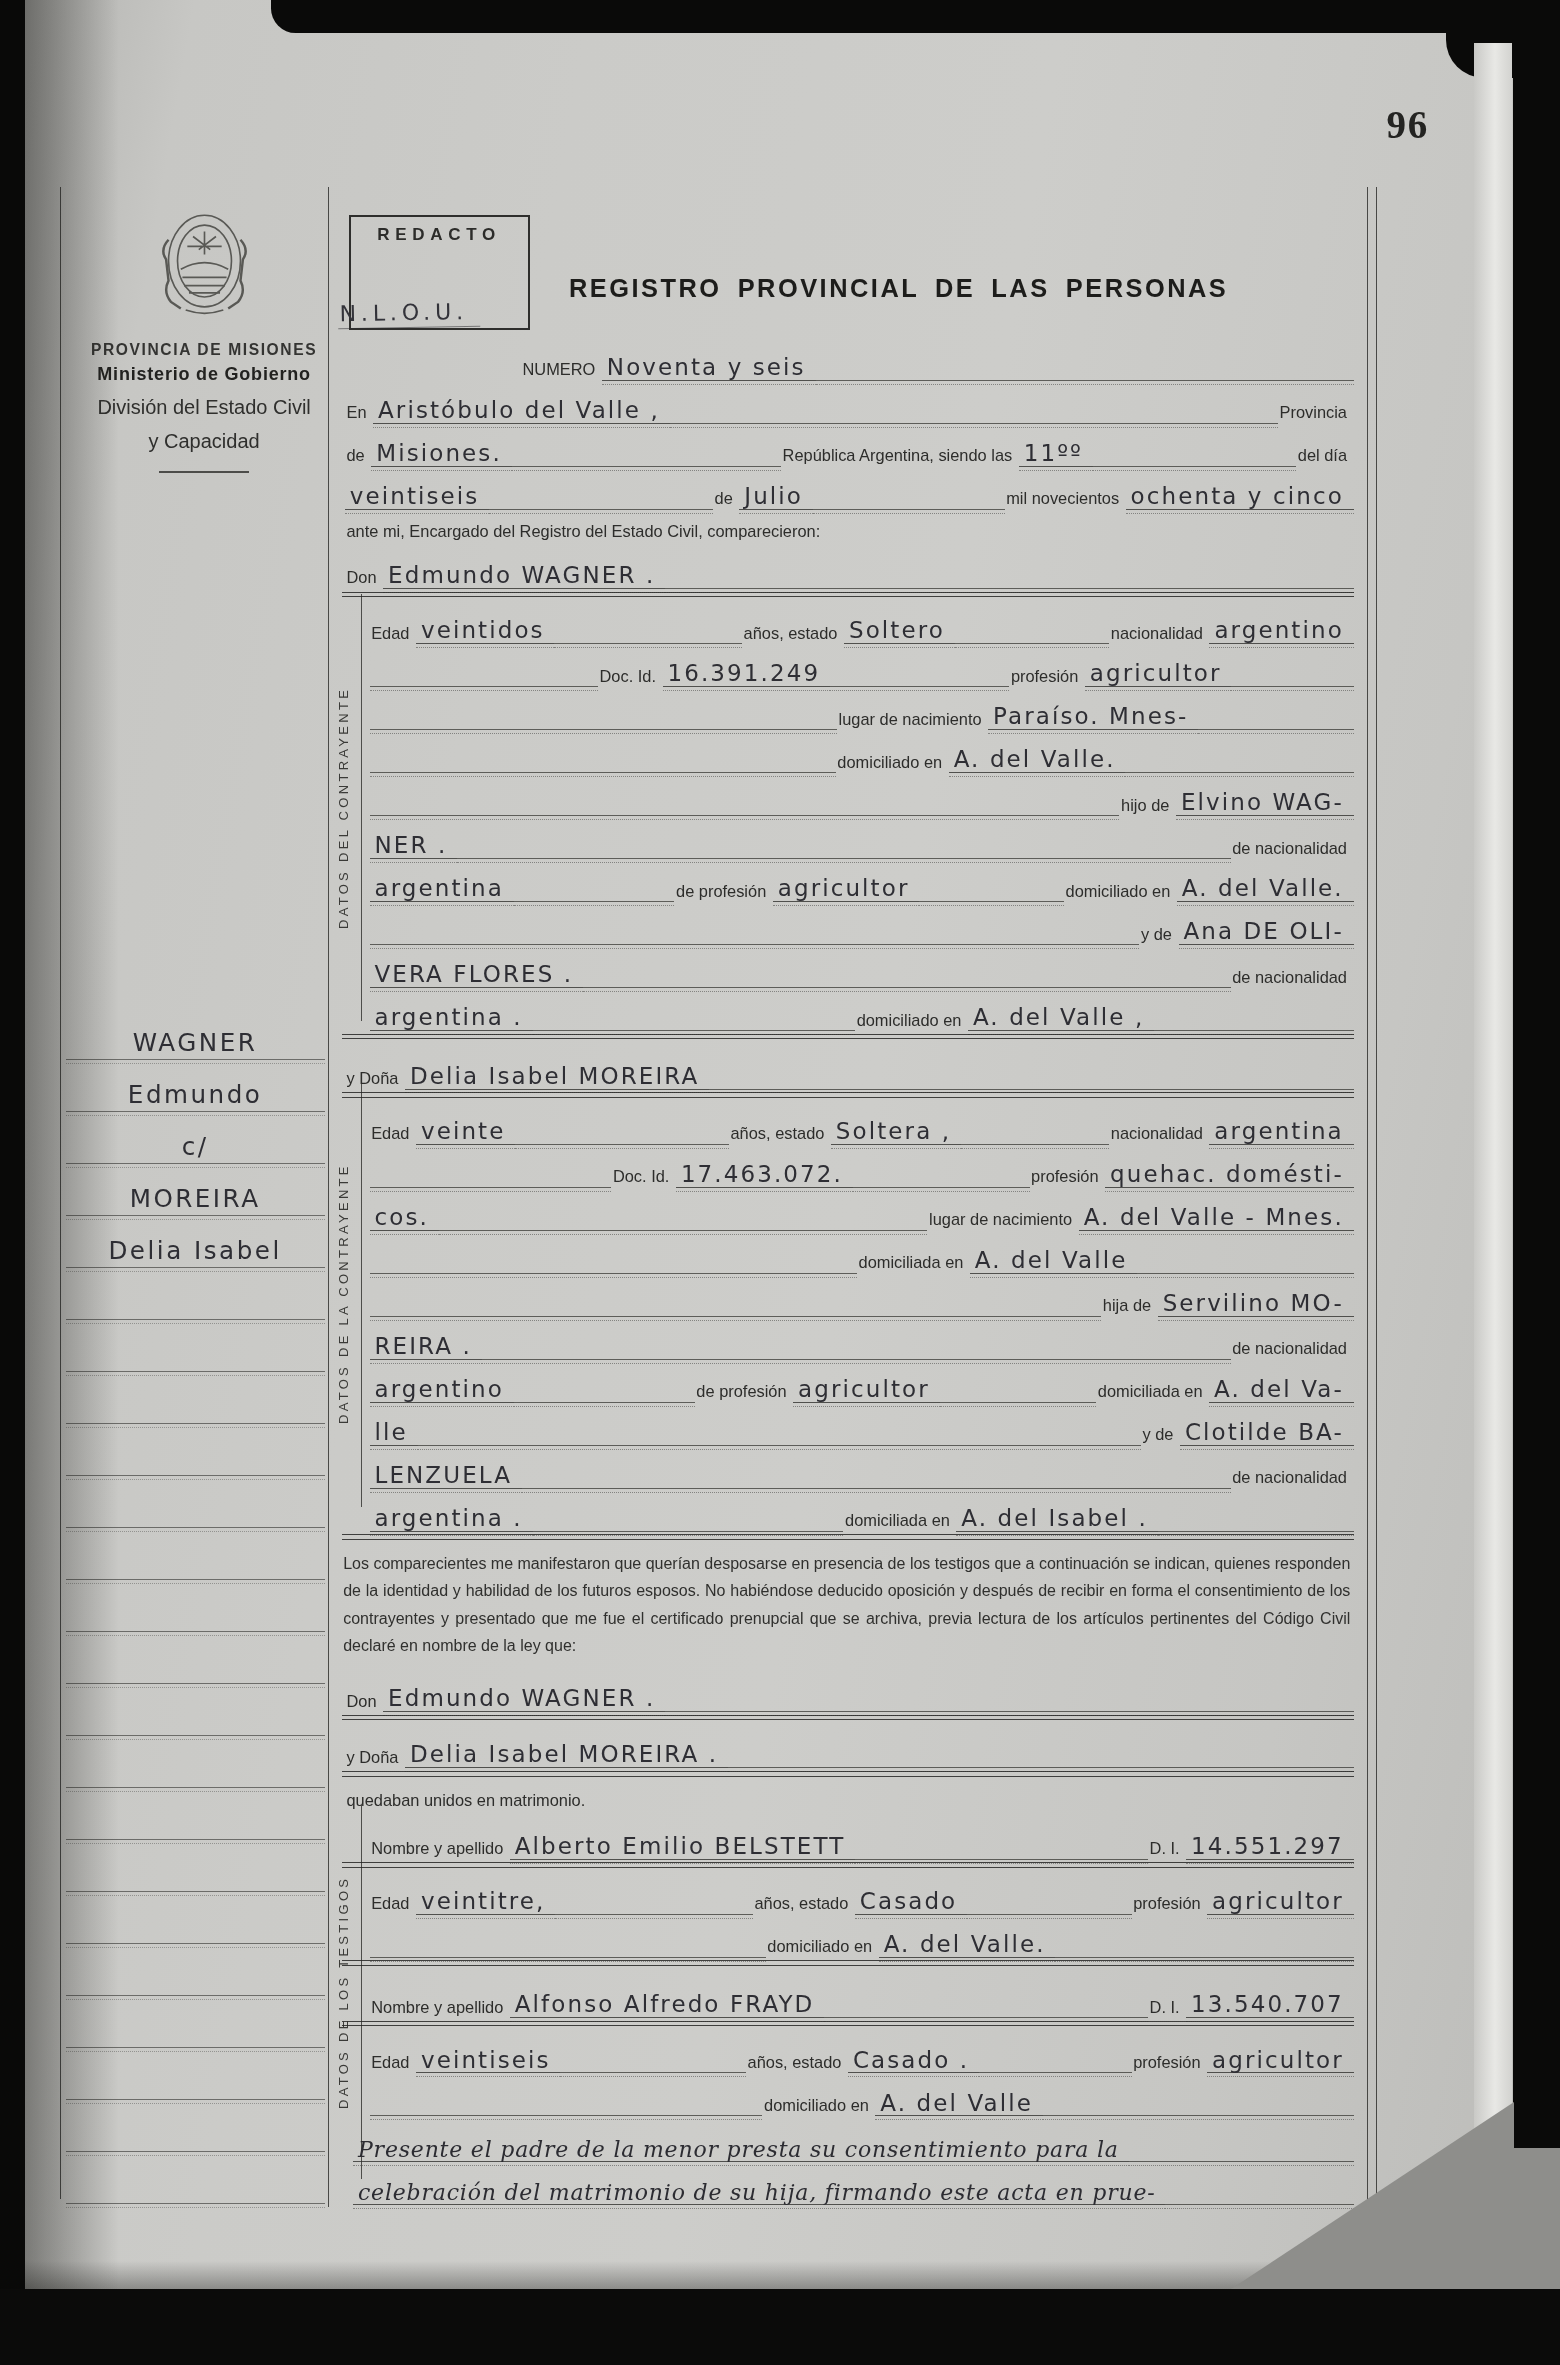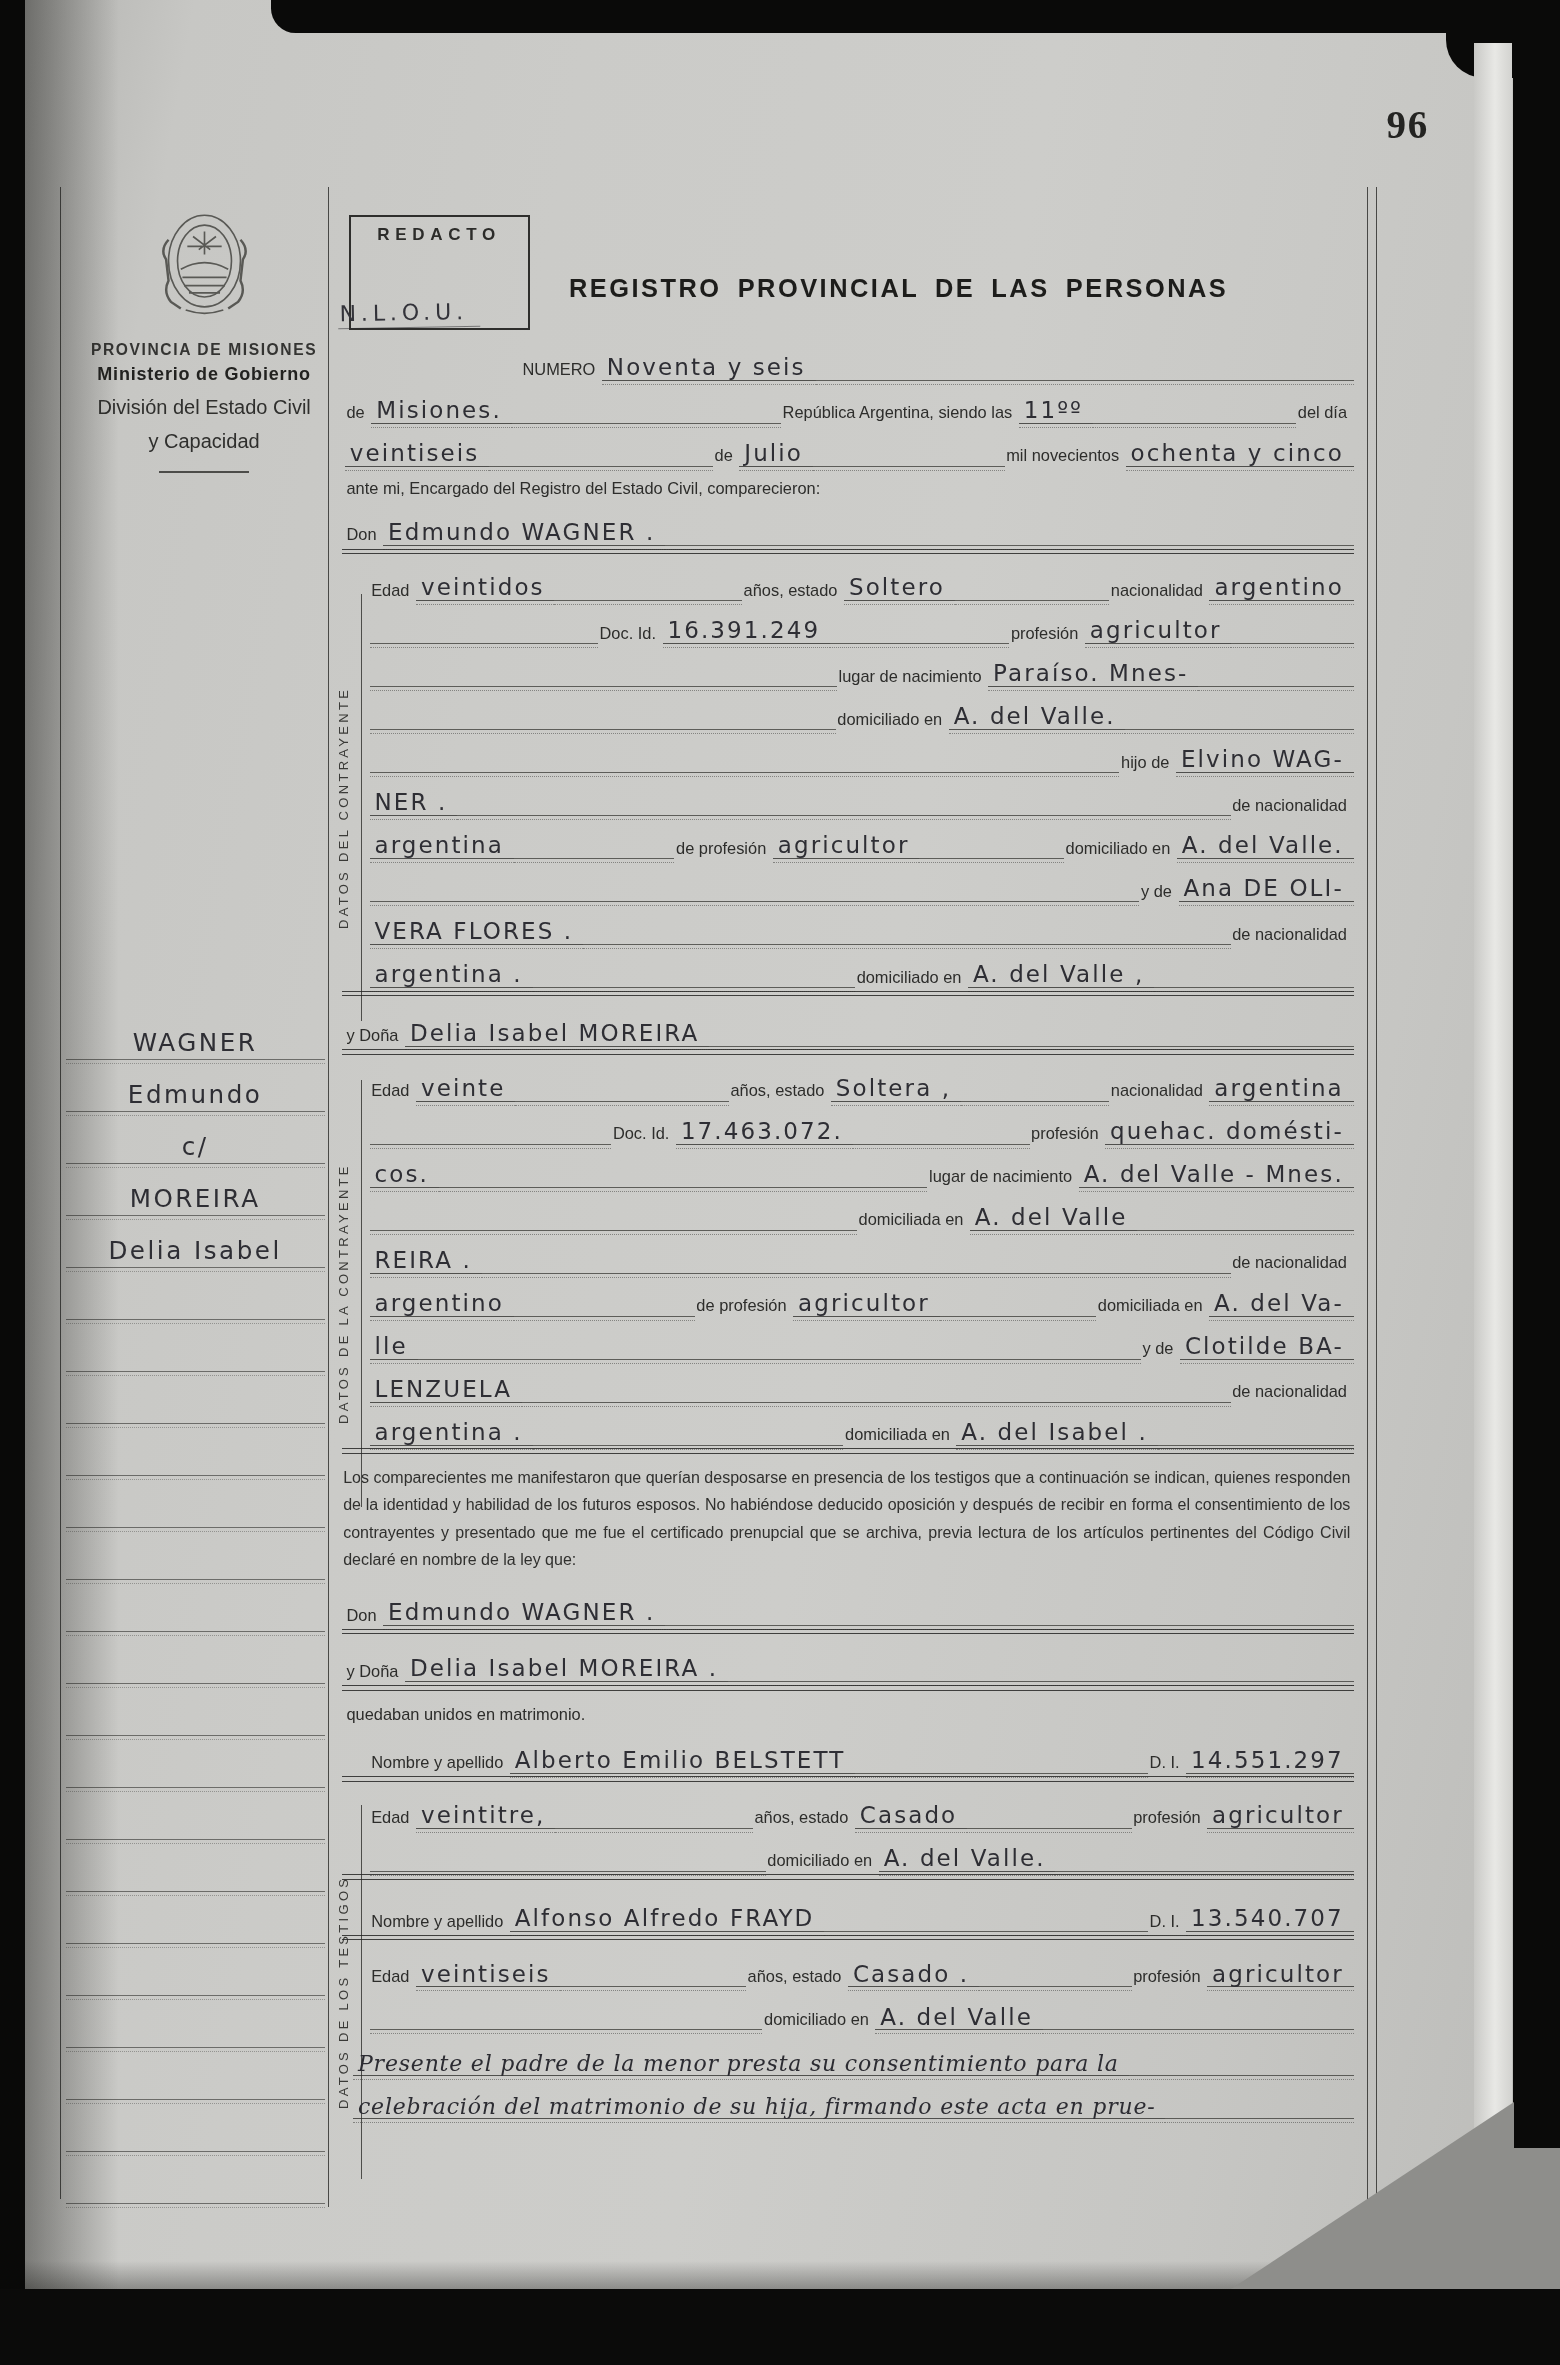--- a/index.html
+++ b/index.html
@@ -210,20 +210,26 @@
 
     <div class="form-col">
       <div id="rows-top">
           <div class="frow" style="height: 46px; padding-left: 3.3px;">
             <span class="seg-gap" style="width: 176px;"></span>
             <span class="seg-label">NUMERO</span>
             <span class="seg-hw">Noventa y seis</span>
             <span class="seg-fill" style="flex-basis: 49px; flex-grow: 3;"></span>
           </div>
           <div class="frow" style="height: 43px; padding-left: 3.3px;">
+            <span class="seg-label">En</span>
+            <span class="seg-hw">Aristóbulo del Valle ,</span>
+            <span class="seg-fill" style="flex-basis: 49px; flex-grow: 3;"></span>
+            <span class="seg-label">Provincia</span>
+          </div>
+          <div class="frow" style="height: 43px; padding-left: 3.3px;">
             <span class="seg-label">de</span>
             <span class="seg-hw">Misiones.</span>
             <span class="seg-fill" style="flex-basis: 115px; flex-grow: 1;"></span>
             <span class="seg-label">República Argentina, siendo las</span>
             <span class="seg-hw">11ºº</span>
             <span class="seg-fill" style="flex-basis: 49px; flex-grow: 1;"></span>
             <span class="seg-label">del día</span>
           </div>
           <div class="frow" style="height: 43px; padding-left: 3.3px;">
             <span class="seg-hw">veintiseis</span>
@@ -341,20 +347,25 @@
             <span class="seg-label">lugar de nacimiento</span>
             <span class="seg-hw">A. del Valle - Mnes.</span>
           </div>
           <div class="frow" style="height: 43px; padding-left: 28px;">
             <span class="seg-fill" style="flex-basis: 328px; flex-grow: 1;"></span>
             <span class="seg-label">domiciliada en</span>
             <span class="seg-hw">A. del Valle</span>
             <span class="seg-fill" style="flex-basis: 57px; flex-grow: 1;"></span>
           </div>
           <div class="frow" style="height: 43px; padding-left: 28px;">
+            <span class="seg-fill" style="flex-basis: 49px; flex-grow: 3;"></span>
+            <span class="seg-label">hija de</span>
+            <span class="seg-hw">Servilino MO-</span>
+          </div>
+          <div class="frow" style="height: 43px; padding-left: 28px;">
             <span class="seg-hw">REIRA .</span>
             <span class="seg-fill" style="flex-basis: 49px; flex-grow: 3;"></span>
             <span class="seg-label">de nacionalidad</span>
           </div>
           <div class="frow" style="height: 43px; padding-left: 28px;">
             <span class="seg-hw">argentino</span>
             <span class="seg-fill" style="flex-basis: 49px; flex-grow: 1;"></span>
             <span class="seg-label">de profesión</span>
             <span class="seg-hw">agricultor</span>
             <span class="seg-fill" style="flex-basis: 24.6px; flex-grow: 1;"></span>

